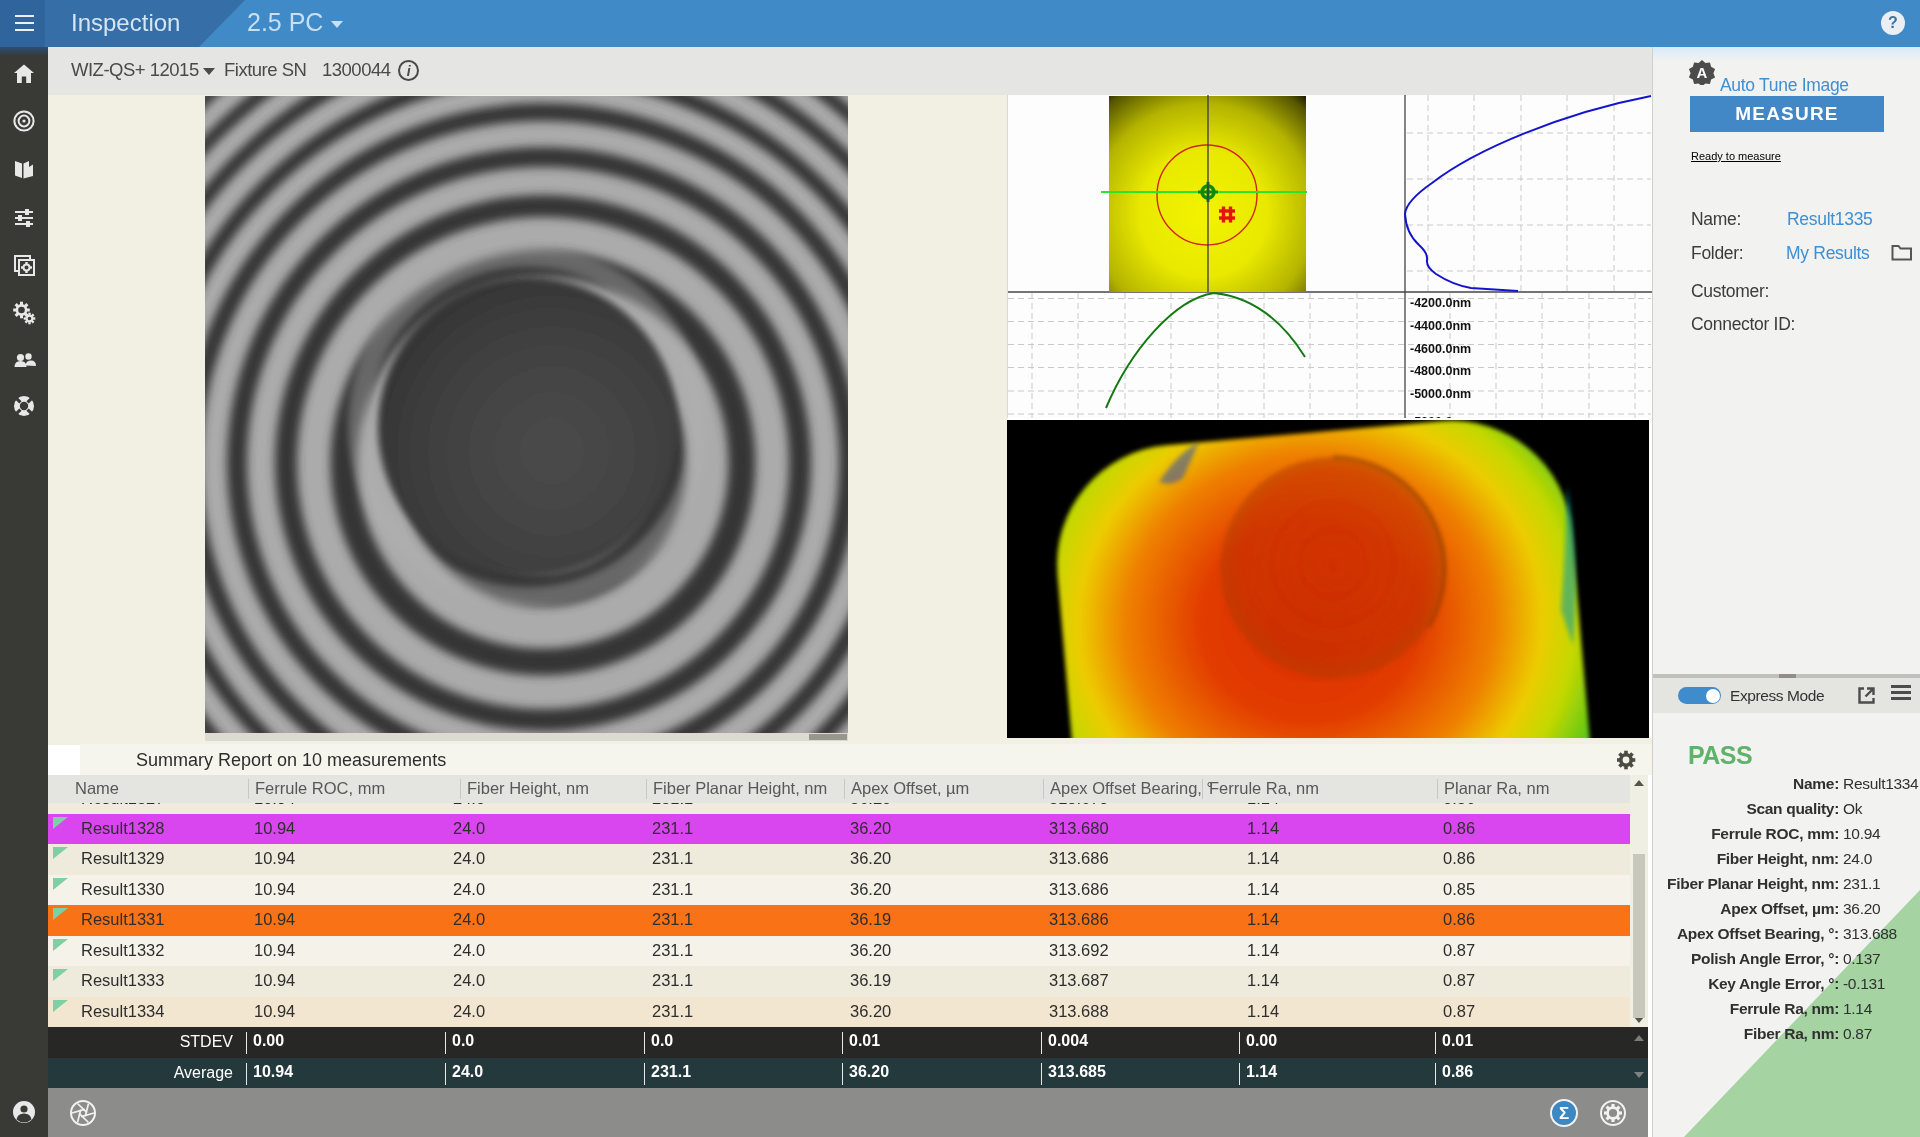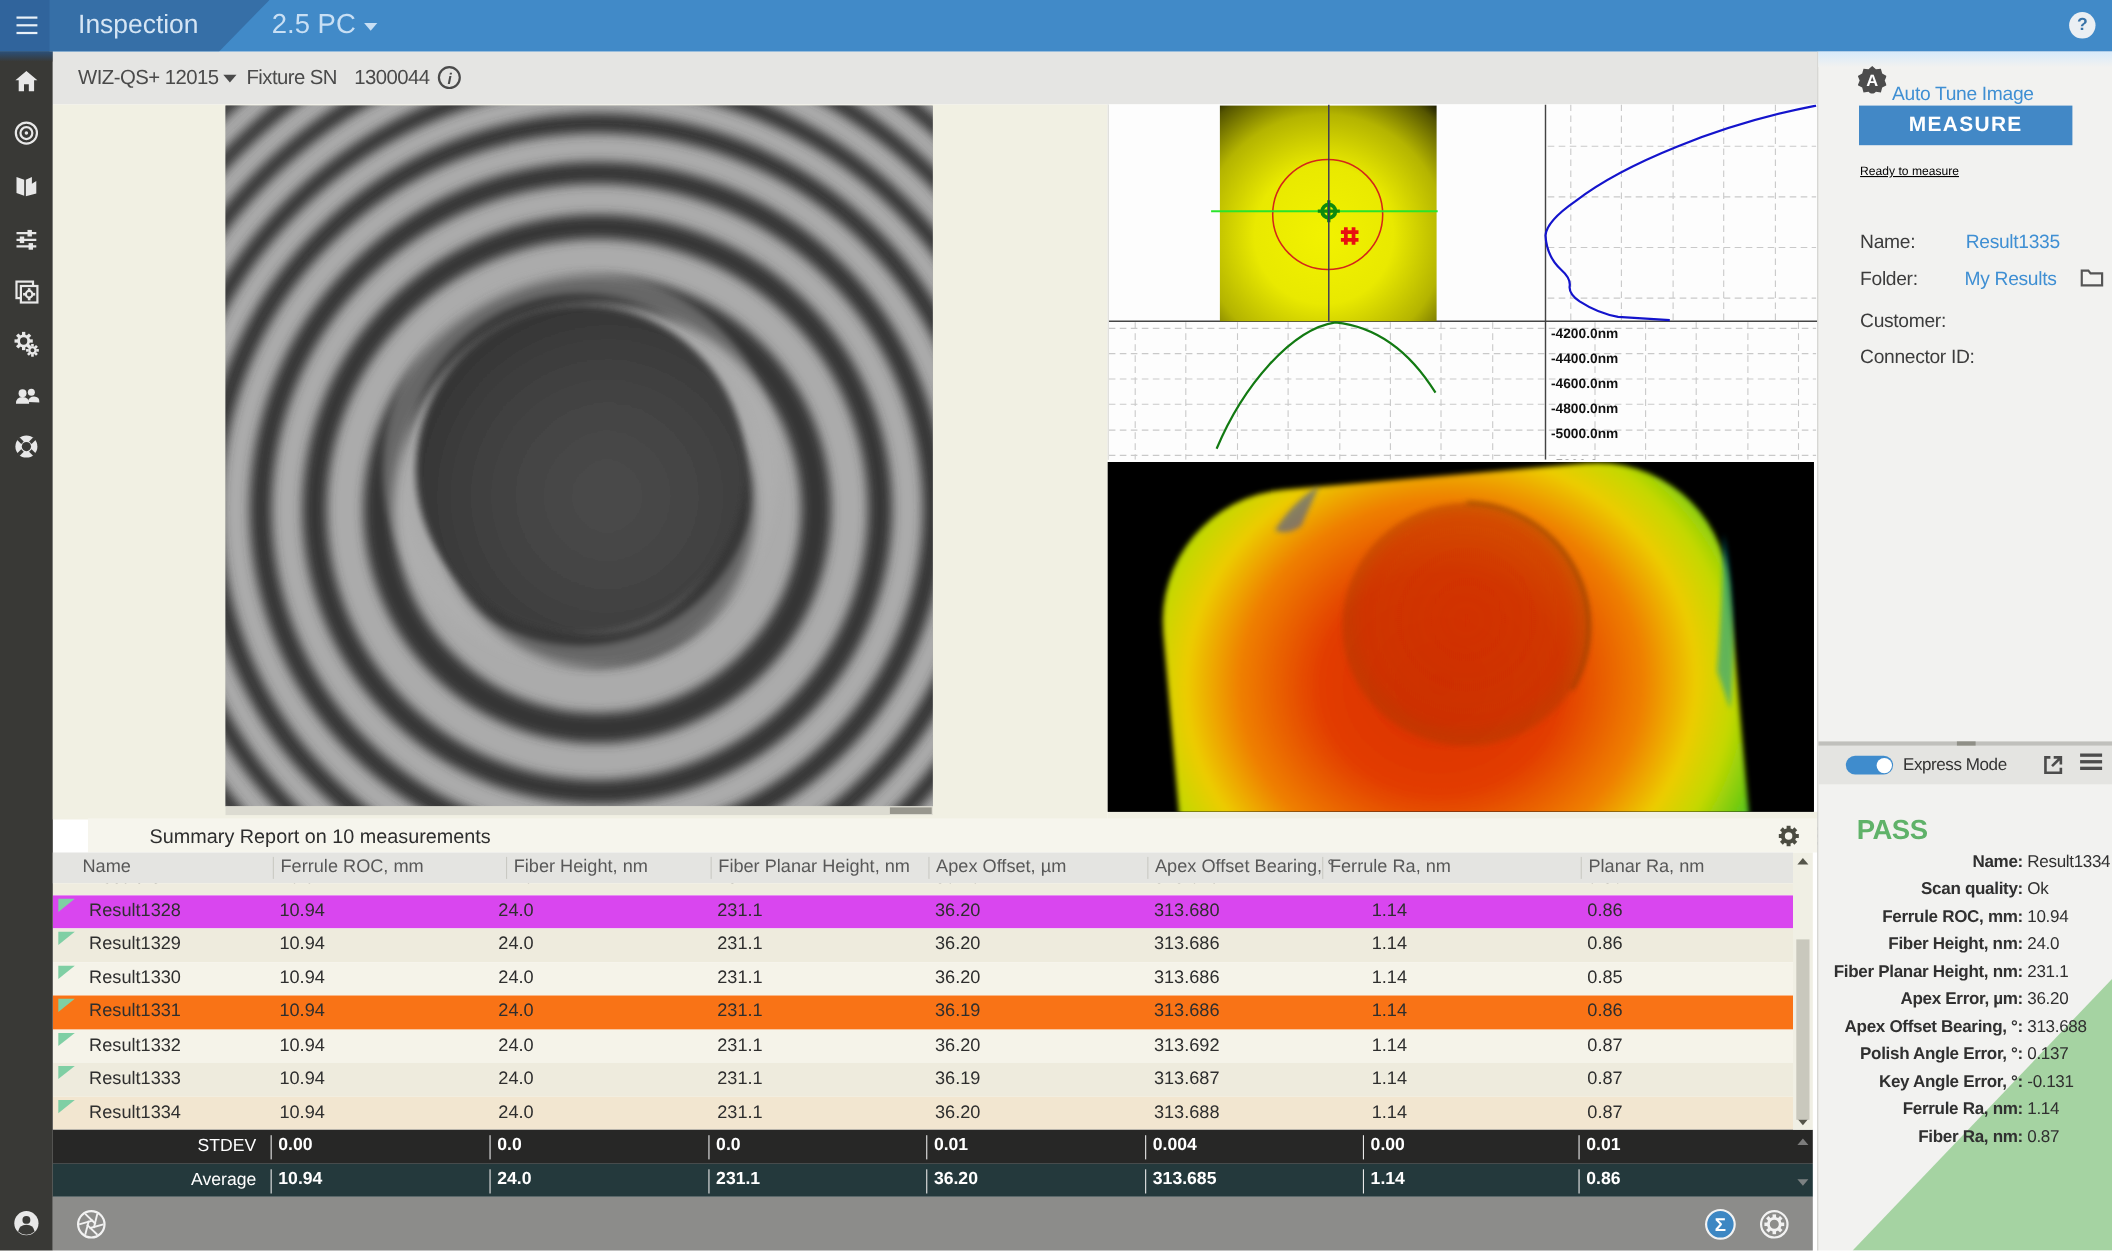--- a/index.html
+++ b/index.html
@@ -593,21 +593,21 @@
       </div>
       <div class="resrow" style="top:803px;">
         <b>Fiber Height, nm:</b>
         <span>24.0</span>
       </div>
       <div class="resrow" style="top:828px;">
         <b>Fiber Planar Height, nm:</b>
         <span>231.1</span>
       </div>
       <div class="resrow" style="top:853px;">
-        <b>Apex Error, µm:</b>
+        <b>Apex Offset, µm:</b>
         <span>36.20</span>
       </div>
       <div class="resrow" style="top:878px;">
         <b>Apex Offset Bearing, °:</b>
         <span>313.688</span>
       </div>
       <div class="resrow" style="top:903px;">
         <b>Polish Angle Error, °:</b>
         <span>0.137</span>
       </div>

